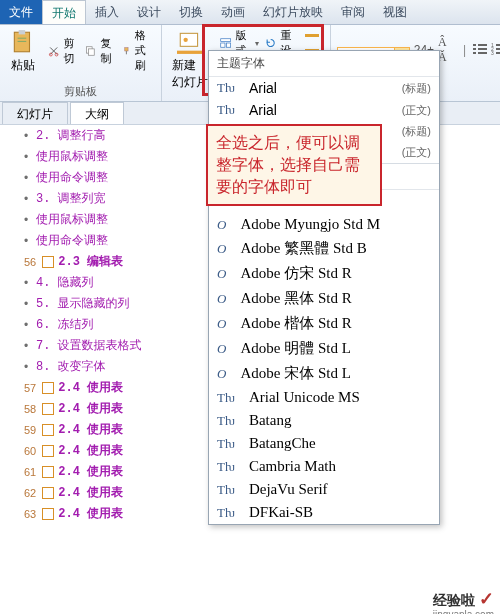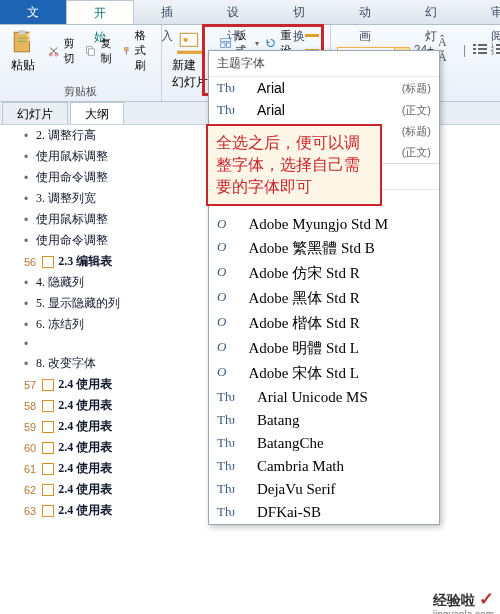--- a/index.html
+++ b/index.html
@@ -1,18 +1,18 @@
 <!DOCTYPE html>
 <html><head>
 <meta charset="utf-8">
 <style>
 body{margin:0;font-family:"Microsoft YaHei",Arial,sans-serif;font-size:12px;background:#fff;overflow:hidden}
 .wrap{width:500px;height:614px;position:relative;background:#fff}
 .tabbar{display:flex;background:linear-gradient(#f0f4f8,#dce4ee);height:24px;line-height:24px;border-bottom:1px solid #b0bed0}
-.tabbar .tab{padding:0 27px;color:#3b4a5e;cursor:pointer}
+.tabbar .tab{padding:0 9px;color:#3b4a5e;cursor:pointer}
 .tabbar .tab.active{background:#fff;border:1px solid #b0bed0;border-bottom:1px solid #fff;position:relative;top:1px;color:#6c5438}
 .ribbon{display:flex;background:linear-gradient(#f7fbff,#eaf0f8);height:76px;border-bottom:1px solid #b8c5d4}
 .grp{border-right:1px solid #c8d2de;padding:2px 6px;display:flex;flex-direction:column}
 .grp .main{flex:1;display:flex;gap:6px;align-items:flex-start}
 .grp .lbl{font-size:11px;text-align:center;color:#555;padding-top:1px}
 .btn-lg{display:flex;flex-direction:column;align-items:center;gap:2px;padding:2px 4px;cursor:pointer}
 .ico{display:inline-block;width:16px;height:16px}
 .ico-lg{width:26px;height:26px}
 .list-sm{display:flex;flex-direction:row;gap:2px}
 .btn-sm{display:flex;align-items:center;gap:4px;font-size:11px;cursor:pointer;padding:1px 2px}
@@ -23,27 +23,27 @@
 .red-box{position:absolute;border:3px solid #c9252c;pointer-events:none}
 .subtabs{display:flex;background:#e9eef5;height:22px;border-bottom:1px solid #c8d2de}
 .subtabs .st{padding:0 14px;line-height:22px;font-size:12px;background:#fff;border:1px solid #bfc9d6;border-bottom:0;margin-left:2px}
 .pane{display:flex;height:calc(100% - 122px)}
 .outline{width:165px;overflow:hidden;background:#fff}
 .ol-row{display:flex;align-items:center;gap:4px;padding:2px 0 2px 4px;font-size:12px}
 .ol-row .thumb{width:10px;height:10px;border:1px solid #d88f26}
 .ol-row .bullet{width:12px;text-align:center;color:#6e6e6e}
 .ol-row.lvl1{padding-left:24px}
 .ol-row.lvl2{padding-left:20px}
-.ol-row .txt{color:#0f172a;font-family:Liberation Serif, serif}
+.ol-row .txt{color:#a21caf;font-family:Liberation Mono, monospace}
 .ol-row.head .txt{font-weight:bold}
 .ol-row .num{font-size:11px;color:#b9773a;margin-right:2px}
 .font-drop{position:absolute;left:208px;top:50px;width:230px;background:#fff;border:1px solid #98a5b3;box-shadow:2px 2px 6px rgba(0,0,0,.25);z-index:5}
 .fd-sec{padding:4px 8px;font-size:12px;color:#444;border-bottom:1px solid #e2e6eb}
 .fd-item{display:flex;align-items:center;justify-content:space-between;padding:3px 8px;font-size:14px}
-.fd-item .nm{display:flex;align-items:flex-start;gap:22px}
+.fd-item .nm{display:flex;align-items:center;gap:14px}
 .fd-item .tag{font-size:11px;color:#666}
 .fd-item .oi{font-style:italic;font-family:"Times New Roman",serif;font-size:13px;color:#3a5a86}
 .fd-item .ti{font-family:"Times New Roman",serif;font-size:13px;color:#3a5a86}
 .callout{position:absolute;left:206px;top:124px;width:156px;border:2px solid #c9252c;background:#fef6e7;padding:6px 8px;color:#c9252c;font-size:16px;font-family:"SimSun","KaiTi",serif;z-index:6;line-height:22px}
 .watermark{position:absolute;right:6px;bottom:4px;display:flex;align-items:flex-end;gap:4px;font-size:14px;color:#2f2f2f;z-index:10}
 .watermark .ck{color:#b63531;font-weight:bold;font-size:18px}
 .watermark .sub{position:absolute;right:0;bottom:-10px;font-size:10px;color:#7a7a7a}
 .slist{display:flex;flex-direction:column}
 svg{display:block}
 .sep-ico{width:14px;height:12px;border-top:3px solid #e0a030;border-bottom:3px solid #e0a030;margin:0 3px}
@@ -214,20 +214,21 @@
         <div class="ol-row lvl2">
           <span class="bullet">•</span>
           <span class="txt">5. 显示隐藏的列</span>
         </div>
         <div class="ol-row lvl2">
           <span class="bullet">•</span>
           <span class="txt">6. 冻结列</span>
         </div>
         <div class="ol-row lvl2">
           <span class="bullet">•</span>
+          <span class="txt">7. 设置数据表格式</span>
         </div>
         <div class="ol-row lvl2">
           <span class="bullet">•</span>
           <span class="txt">8. 改变字体</span>
         </div>
         <div class="ol-row lvl1 head">
           <span class="num">57</span>
           <span class="thumb"></span>
           <span class="txt">2.4 使用表</span>
         </div>

